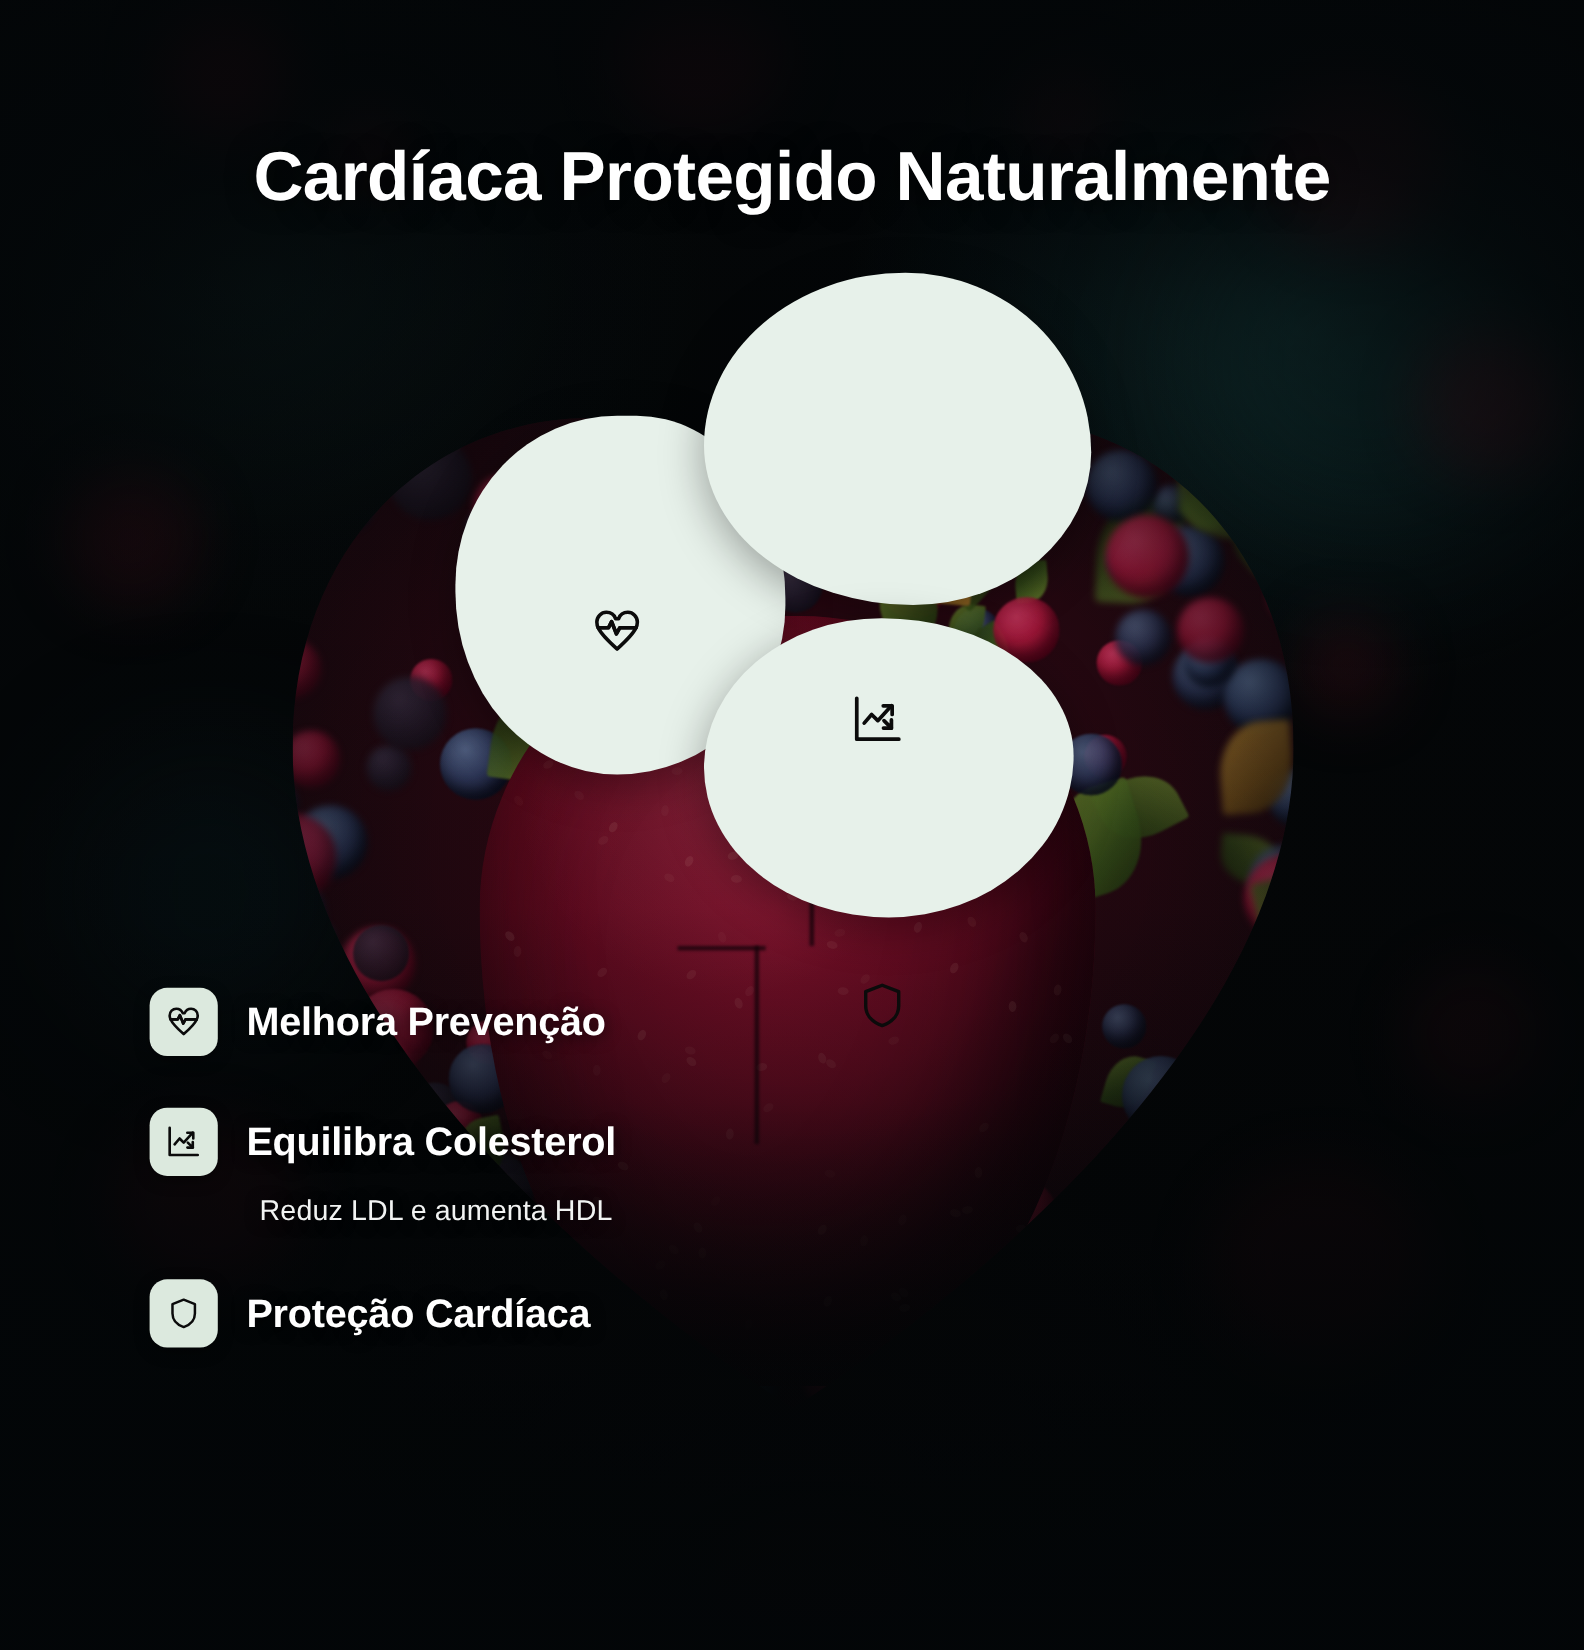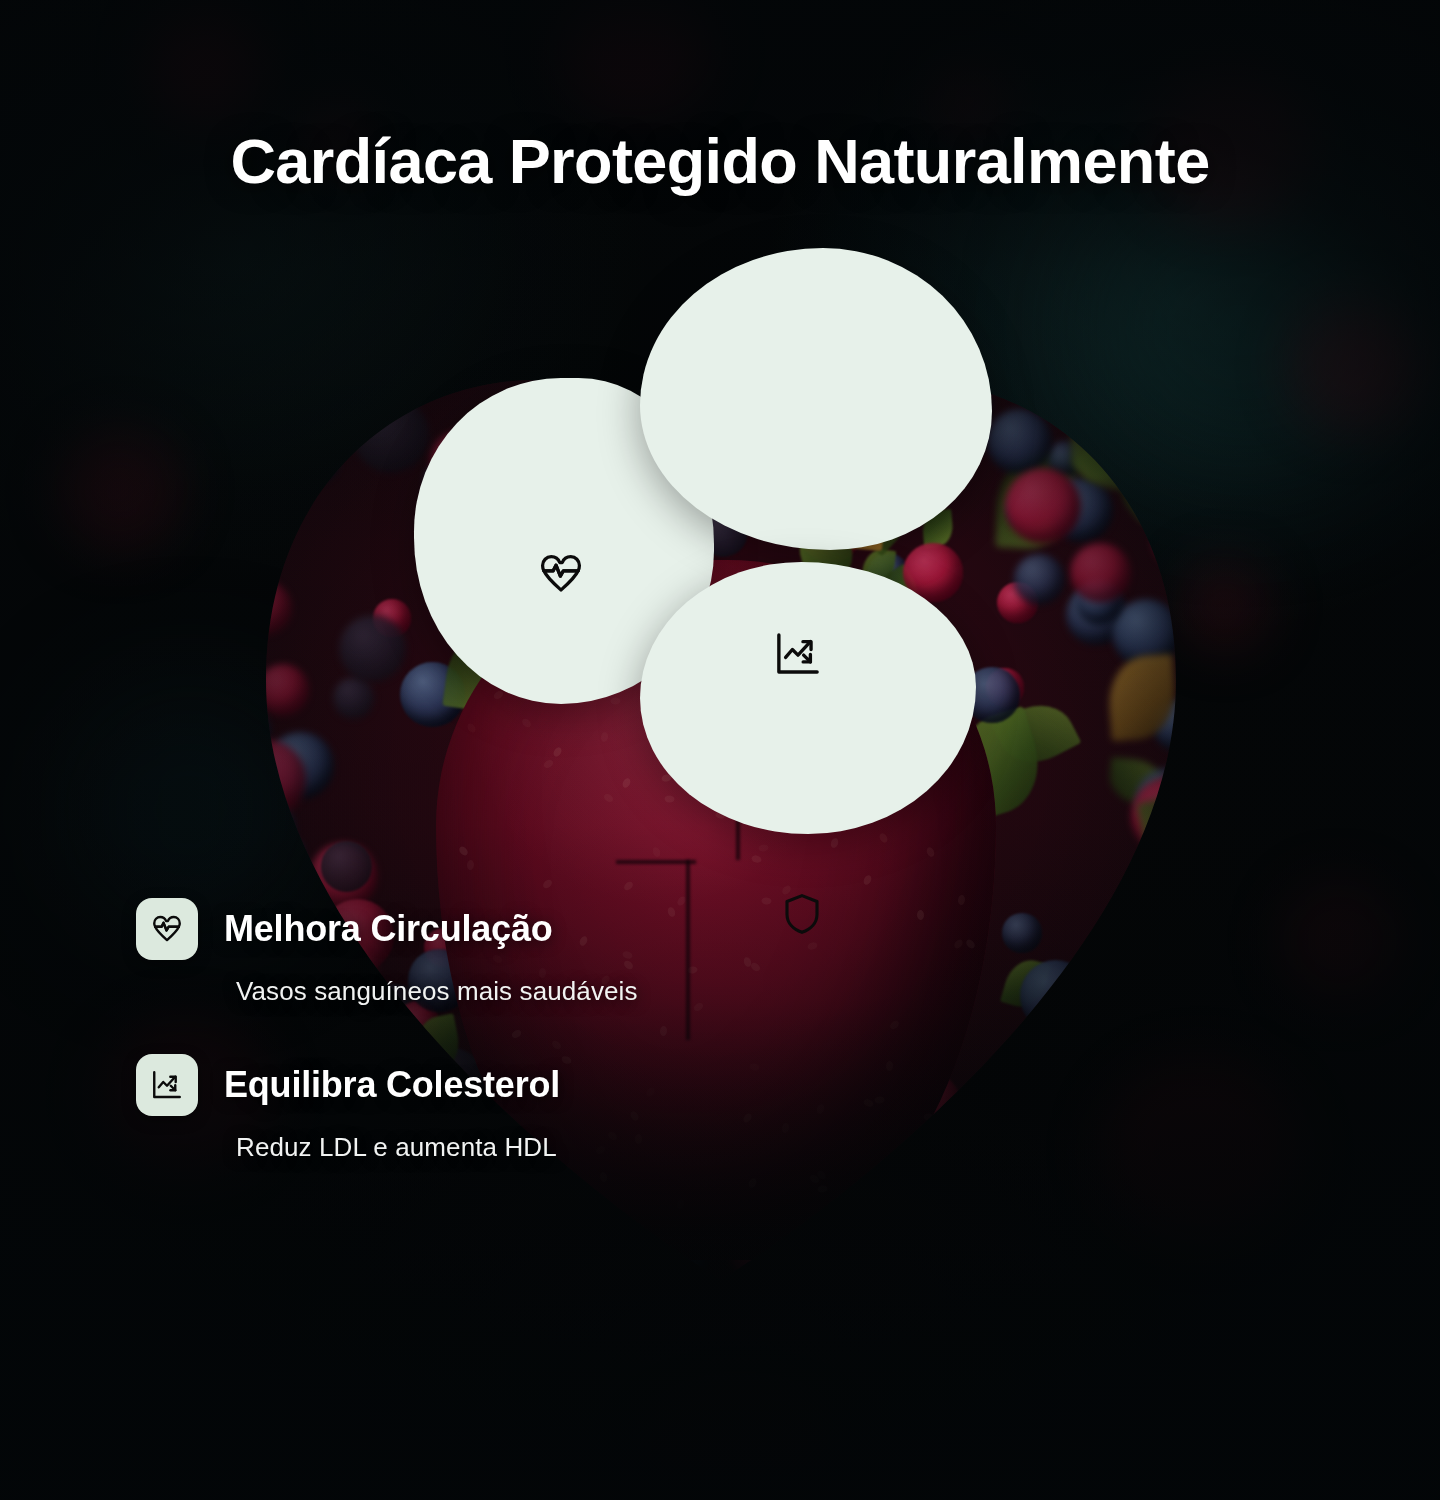--- a/index.html
+++ b/index.html
@@ -571,38 +571,45 @@
 
     <div class="feature">
       <div class="f-head">
         <div class="f-badge">
           <svg viewBox="0 0 24 24" width="36" height="36" fill="none" stroke="currentColor" stroke-width="1.6" stroke-linecap="round" stroke-linejoin="round">
             <path d="M20.5 8.1c0-2.3-1.8-4.1-4-4.1-1.8 0-3.3 1.1-3.9 2.7h-1.2C10.8 5.1 9.3 4 7.5 4c-2.2 0-4 1.8-4 4.1 0 .9.2 1.7.6 2.4h4.3l1.3-2.6 2 5.1 1.4-2.5h6.8c.4-.7.6-1.5.6-2.4z"></path>
             <path d="M4.1 10.5c1.3 3 4.9 6.2 7.9 8.9 3-2.7 6.6-5.9 7.9-8.9"></path>
             <polyline points="4.1,10.5 8.4,10.5 9.7,7.9 11.7,13 13.1,10.5 19.9,10.5"></polyline>
           </svg>
         </div>
-        <div class="f-title">Melhora Circulação</div>
+        <div class="f-title">Melhora Prevenção</div>
       </div>
-      <div class="f-desc">Vasos sanguíneos mais saudáveis</div>
     </div>
 
     <div class="feature">
       <div class="f-head">
         <div class="f-badge">
           <svg viewBox="0 0 24 24" width="36" height="36" fill="none" stroke="currentColor" stroke-width="1.6" stroke-linecap="round" stroke-linejoin="round">
             <polyline points="3.5,3.5 3.5,20 20.5,20"></polyline>
             <polyline points="6.5,13.5 9.5,10 12,12.5 17.5,6.5"></polyline>
             <polyline points="14.2,6.5 17.8,6.5 17.8,10"></polyline>
             <polyline points="14.5,12.5 17.5,15.5 17.5,12.2"></polyline>
             <polyline points="17.5,15.5 14.3,15.5"></polyline>
           </svg>
         </div>
         <div class="f-title">Equilibra Colesterol</div>
       </div>
       <div class="f-desc">Reduz LDL e aumenta HDL</div>
     </div>
 
     <div class="feature">
+      <div class="f-head">
+        <div class="f-badge">
+          <svg viewBox="0 0 24 24" width="34" height="34" fill="none" stroke="currentColor" stroke-width="1.6" stroke-linecap="round" stroke-linejoin="round">
+            <path d="M12 3.2 19.2 6v6.1c0 4.3-3.1 7.3-7.2 8.7-4.1-1.4-7.2-4.4-7.2-8.7V6z"></path>
+          </svg>
+        </div>
+        <div class="f-title">Proteção Cardíaca</div>
+      </div>
     </div>
 
   </div>
 </div>
 
 </body></html>

